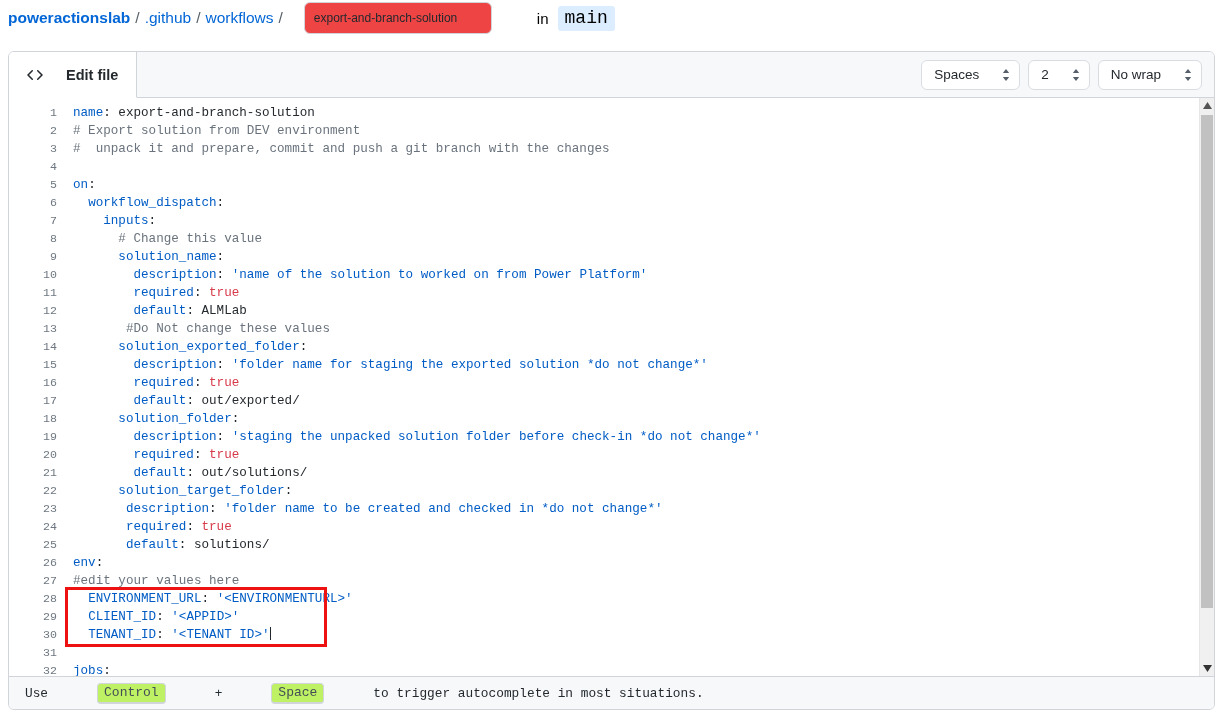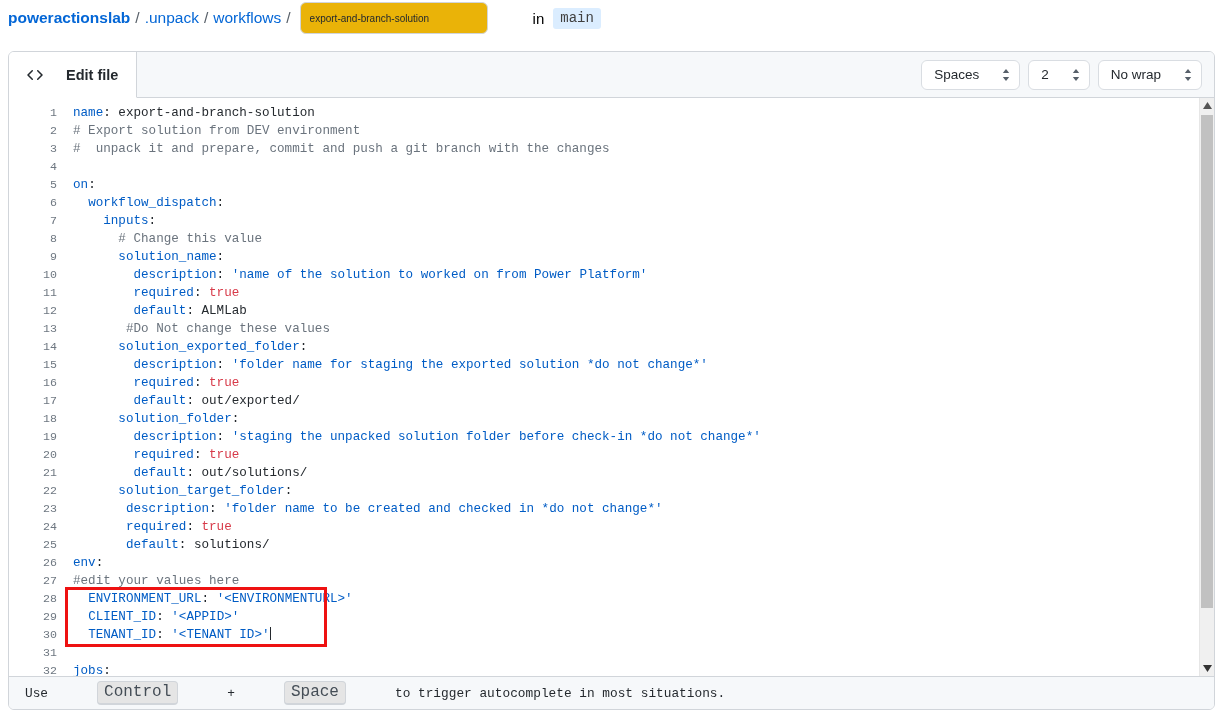--- a/index.html
+++ b/index.html
@@ -15,36 +15,36 @@
   
   .breadcrumb {
     position: absolute; left: 0; top: 0; right: 0; height: 36px;
     display: flex; align-items: center; padding-left: 8px;
     font-size: 15.5px;
   }
   .bc-link { color: #0366d6; font-weight: 600; text-decoration: none; }
   .bc-link.plain { font-weight: 400; }
   .bc-sep { color: #586069; margin: 0 5px; font-weight: 400; }
   .filename-box {
-    margin-left: 4px;
+    margin-left: 16px;
     border: 1px solid #d1d5da;
     border-radius: 6px;
-    background: #eab308;
+    background: #ef4444;
     height: 32px; width: 188px;
     display: flex; align-items: center;
     padding: 0 9px;
-    font-size: 10px; color: #24292e;
+    font-size: 12px; color: #24292e;
     overflow: hidden; white-space: nowrap;
     font-family: "Liberation Sans", sans-serif;
   }
   .in-word { margin: 0 9px; color: #000000; font-size: 15px; padding-left: 36px; }
   .branch-badge {
-    background: #dbedff; color: #404040;
+    background: #dbedff; color: #000000;
     border-radius: 3px; padding: 2px 7px 3px 7px;
-    font-family: "Liberation Mono", monospace; font-size: 14px;
+    font-family: "Liberation Mono", monospace; font-size: 18px;
   }
 
   
   .editor-frame {
     position: absolute; left: 8px; top: 51px; right: 8px; bottom: 6px;
     border: 1px solid #d1d5da; border-radius: 6px;
     background: #fff; overflow: hidden;
   }
   .tabbar {
     height: 46px; background: #f6f8fa;
@@ -137,34 +137,34 @@
     position: absolute; left: 0; right: 0; bottom: 0; height: 33px;
     background: #f6f8fa; border-top: 1px solid #d1d5da;
     display: flex; align-items: center; padding-left: 16px;
     font-size: 12.8px; color: #24292e;
     font-family: "Liberation Mono", monospace;
     gap: 44px;
   }
   .kbd {
     display: inline-block;
     border: 1px solid #d1d5da; border-bottom-width: 2px;
-    border-radius: 4px; background: #e5e5e5;
+    border-radius: 4px; background: #bef264;
     padding: 1px 6px 2px; margin: 0 5px;
-    font-family: "Liberation Mono", monospace; font-size: 16px; color: #444d56;
+    font-family: "Liberation Mono", monospace; font-size: 13px; color: #444d56;
   }
 </style>
 </head>
 <body>
 
 <div class="page">
 
   <div class="breadcrumb">
     <a class="bc-link" href="#">poweractionslab</a>
     <span class="bc-sep">/</span>
-    <a class="bc-link plain" href="#">.unpack</a>
+    <a class="bc-link plain" href="#">.github</a>
     <span class="bc-sep">/</span>
     <a class="bc-link plain" href="#">workflows</a>
     <span class="bc-sep">/</span>
     <input class="filename-box" type="text" value="export-and-branch-solution" style="">
     <span class="in-word">in</span>
     <span class="branch-badge">main</span>
   </div>
 
   <div class="editor-frame">
 

